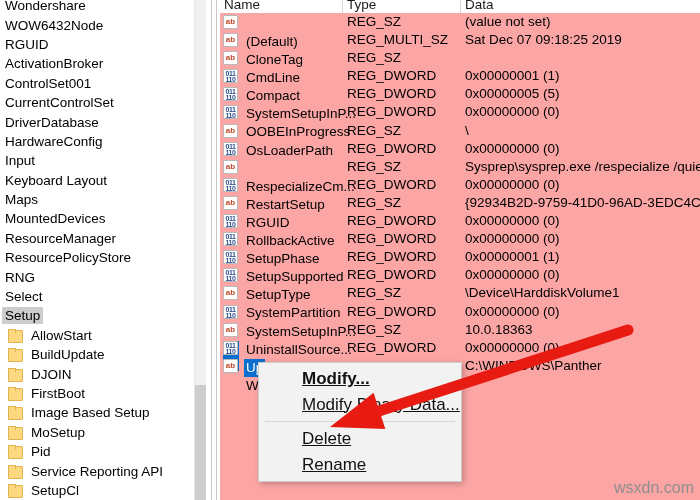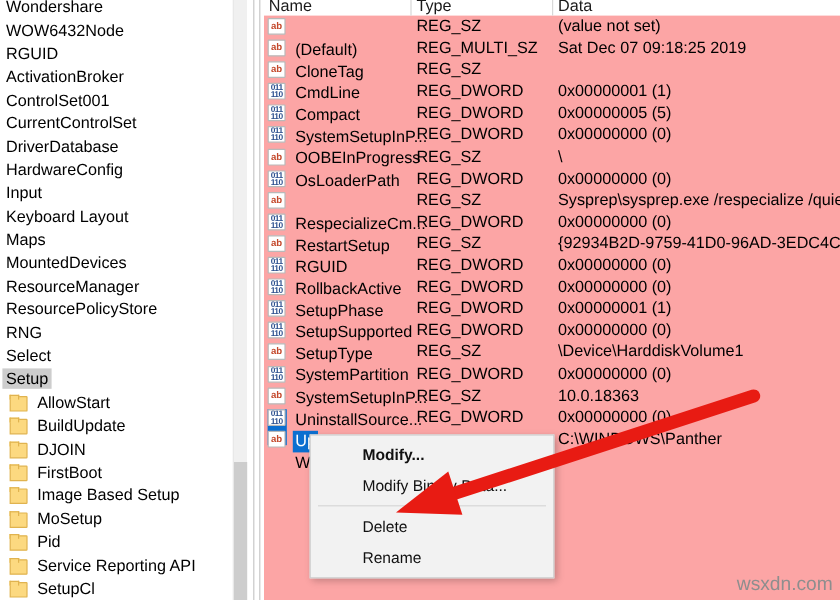--- a/index.html
+++ b/index.html
@@ -203,24 +203,25 @@
     width: 204px;
     background: #f2f2f2;
     border: 1px solid #cdcdcd;
     box-shadow: 2px 2px 6px rgba(0,0,0,0.22);
     padding: 3px 0 4px 0;
     z-index: 40;
   }
   .menu-item {
     height: 25.5px;
     line-height: 25.5px;
-    font-size: 13px;
+    font-size: 17px;
     color: #111111;
     padding-left: 43px;
     white-space: nowrap;
+    text-decoration: underline;
   }
   .menu-item.bold { font-weight: bold; }
   .menu-sep {
     height: 1px;
     background: #d6d6d6;
     margin: 4px 6px 4px 6px;
   }
 
   
   #arrow-svg {

